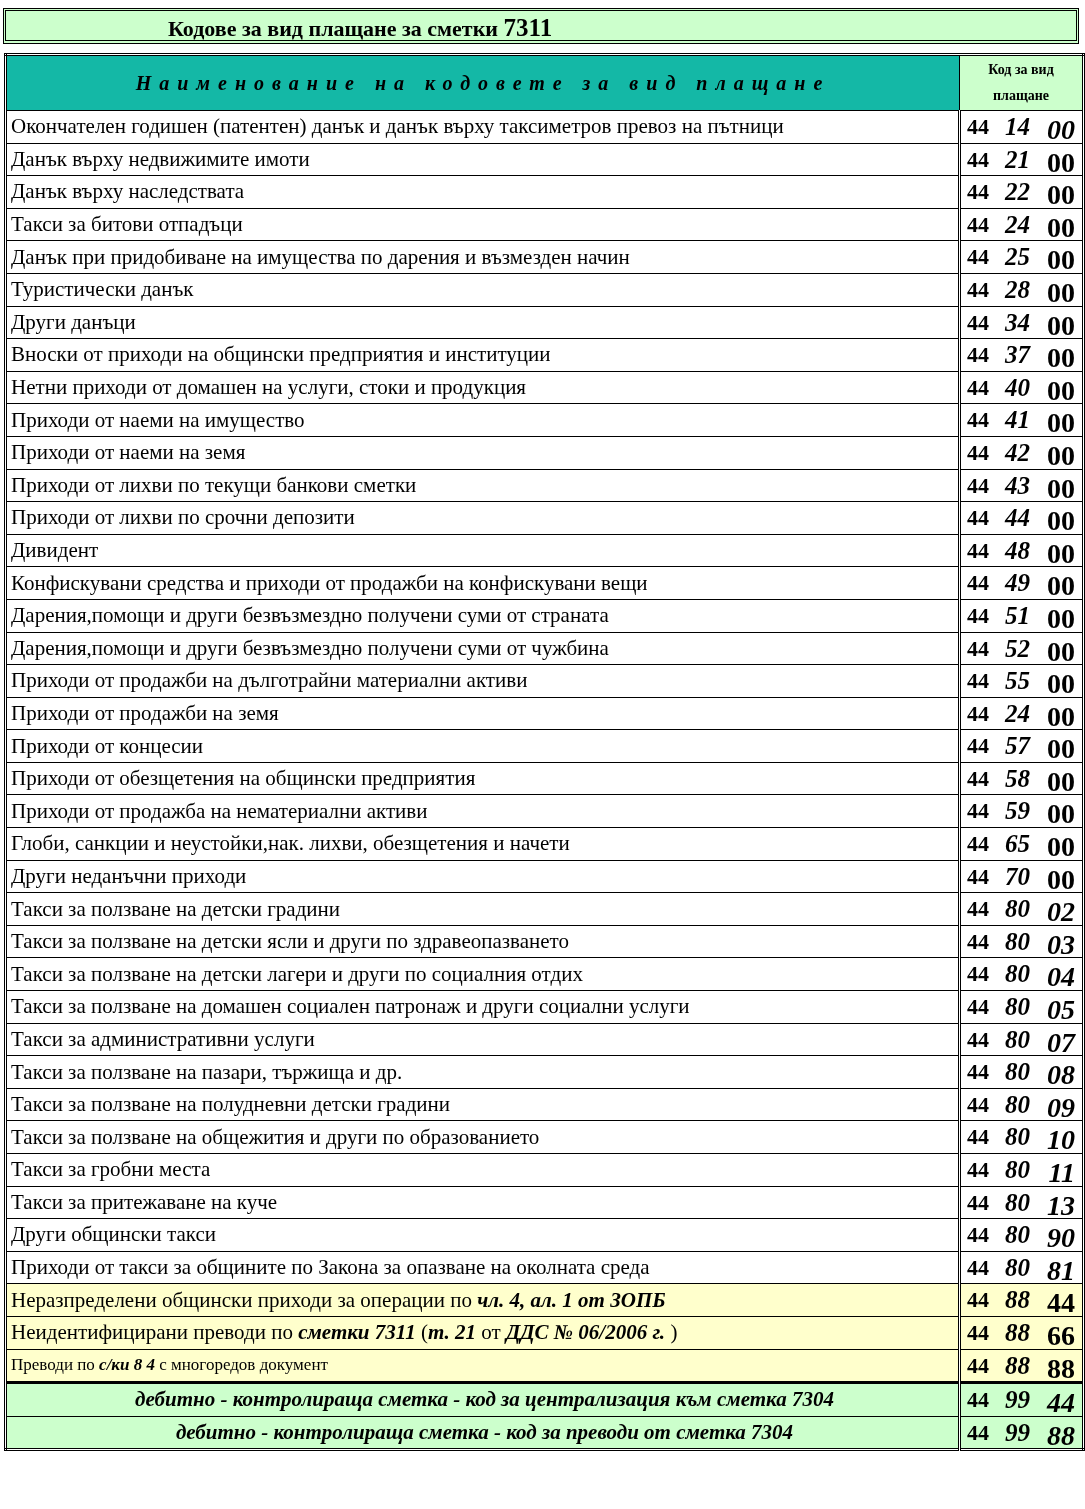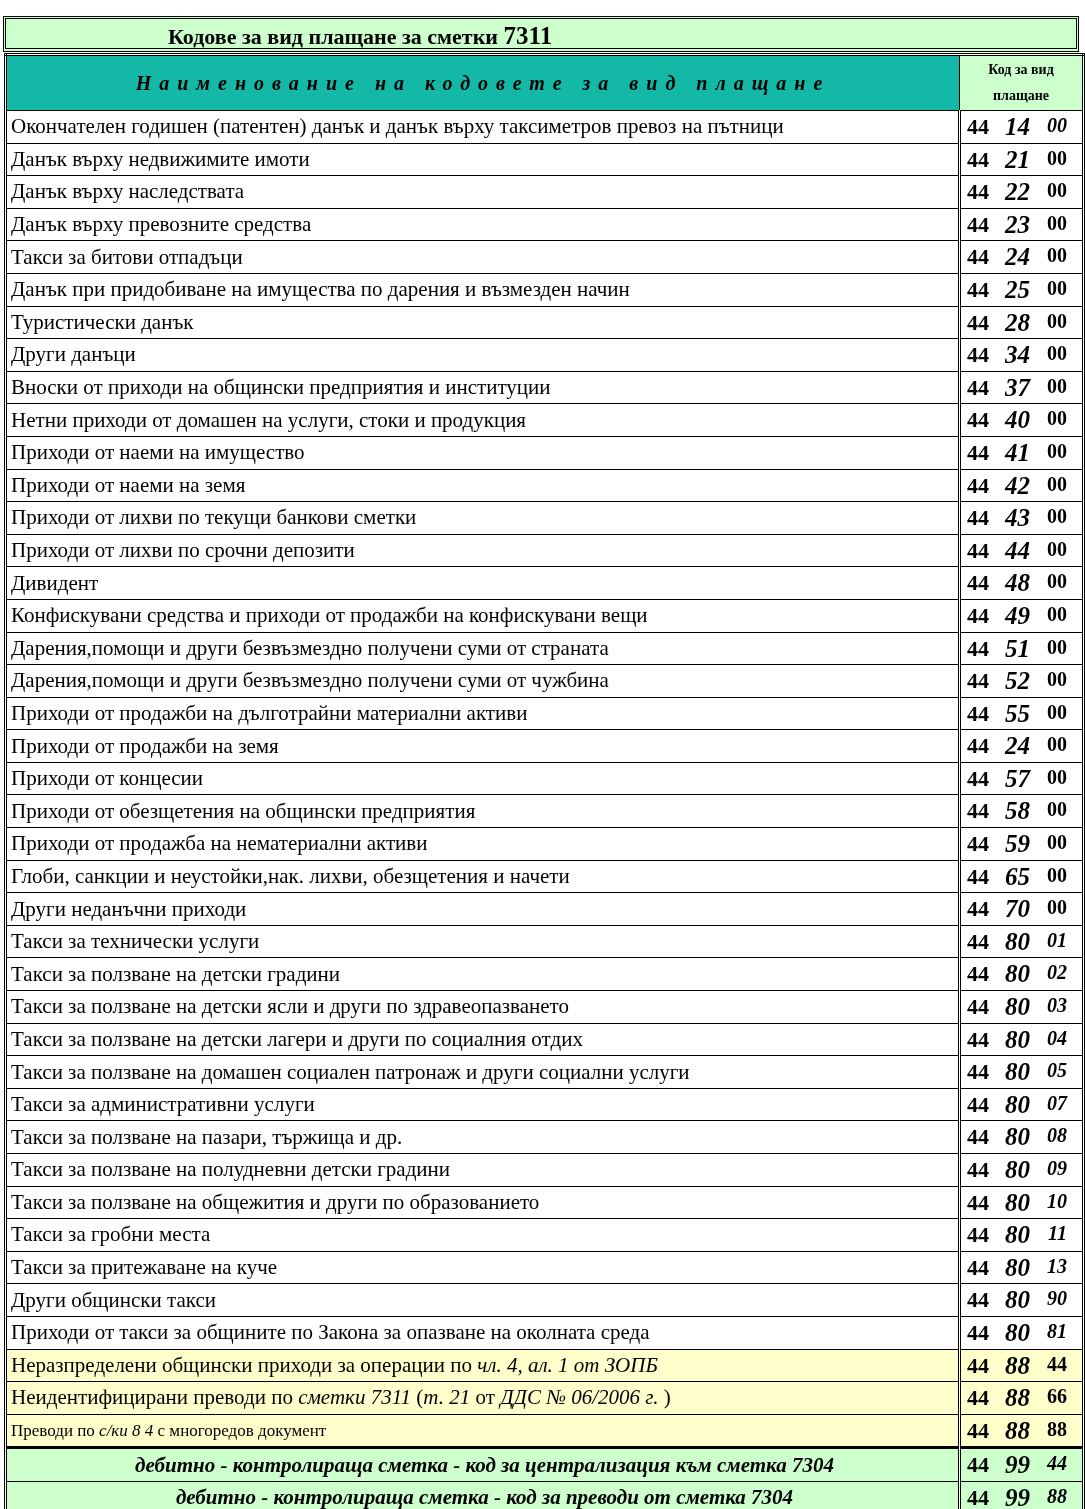--- a/index.html
+++ b/index.html
@@ -1,45 +1,45 @@
 <!DOCTYPE html>
 <html><head>
 <meta charset="utf-8">
 <style>
   html, body { margin: 0; padding: 0; background: #ffffff; }
   body { width: 1085px; height: 1509px; position: relative; font-family: "Liberation Serif", serif; color: #000; overflow: hidden; }
   .title-box {
-    position: absolute; left: 3px; top: 16px; width: 1076px; height: 36px;
+    position: absolute; left: 3px; top: 8px; width: 1076px; height: 36px;
     background: #ccffcc; border: 3px double #000; box-sizing: border-box;
     border-bottom-width: 4px;
   }
   .title-text { position: absolute; left: 162px; top: 3px; font-size: 22px; font-weight: bold; white-space: nowrap; }
   .title-text .num { font-size: 25px; }
   table.codes {
     position: absolute; left: 4px; top: 53px; width: 1078px;
     border-collapse: collapse; border: 3px double #000; table-layout: fixed;
   }
   table.codes td, table.codes th { padding: 0; border: 1px solid #000; overflow: hidden; white-space: nowrap; }
   col.c-name { width: 954px; }
   col.c-code { width: 124px; }
   th.h-name { background: #14b8a6; height: 54px; font-style: italic; font-weight: bold; font-size: 20px; letter-spacing: 8px; text-align: center; padding-right: 80px; border-top: 2px solid #000; }
   th.h-code { background: #ccffcc; font-weight: bold; font-size: 14px; line-height: 26px; text-align: center; border-left: 3px double #000; border-top: 2px solid #000; }
   tr.row td { height: 31.6px; }
   td.name { font-size: 21px; padding-left: 4px !important; }
   td.code { border-left: 3px double #000 !important; font-weight: bold; position: relative; }
   .c1 { position: absolute; left: 6px; top: 3px; font-size: 22px; }
   .c2 { position: absolute; left: 44px; top: 2px; font-size: 25px; font-style: italic; }
-  .c3 { position: absolute; right: 15px; top: 3px; font-size: 20px; }
+  .c3 { position: absolute; right: 7px; top: 3px; font-size: 28px; }
   .c3.it { font-style: italic; }
   tr.yellow td { background: #ffffcc; }
   tr.green td { background: #ccffcc; }
   tr.green td.name { text-align: center; font-style: italic; font-weight: bold; font-size: 21px; margin-top: 12px; }
   tr.green.first td { border-top: 3px solid #000; }
   td.name.small { font-size: 17px; }
-  .bi { font-weight: normal; font-style: italic; text-align: right; }
+  .bi { font-weight: bold; font-style: italic; text-align: right; }
 </style>
 </head>
 <body>
 
 <div class="title-box">
   <div class="title-text">
     <span>Кодове за вид плащане за сметки</span>
     <span class="num">7311</span>
   </div>
 </div>
@@ -77,28 +77,20 @@
       </tr>
       <tr class="row">
         <td class="name">Данък върху наследствата</td>
         <td class="code">
           <span class="c1">44</span>
           <span class="c2">22</span>
           <span class="c3">00</span>
         </td>
       </tr>
       <tr class="row">
-        <td class="name">Данък върху превозните средства</td>
-        <td class="code">
-          <span class="c1">44</span>
-          <span class="c2">23</span>
-          <span class="c3">00</span>
-        </td>
-      </tr>
-      <tr class="row">
         <td class="name">Такси за битови отпадъци</td>
         <td class="code">
           <span class="c1">44</span>
           <span class="c2">24</span>
           <span class="c3">00</span>
         </td>
       </tr>
       <tr class="row">
         <td class="name">Данък при придобиване на имущества по дарения и възмезден начин</td>
         <td class="code">
@@ -250,28 +242,20 @@
           <span class="c2">65</span>
           <span class="c3">00</span>
         </td>
       </tr>
       <tr class="row">
         <td class="name">Други неданъчни приходи</td>
         <td class="code">
           <span class="c1">44</span>
           <span class="c2">70</span>
           <span class="c3">00</span>
-        </td>
-      </tr>
-      <tr class="row">
-        <td class="name">Такси за технически услуги</td>
-        <td class="code">
-          <span class="c1">44</span>
-          <span class="c2">80</span>
-          <span class="c3 it">01</span>
         </td>
       </tr>
       <tr class="row">
         <td class="name">Такси за ползване на детски градини</td>
         <td class="code">
           <span class="c1">44</span>
           <span class="c2">80</span>
           <span class="c3 it">02</span>
         </td>
       </tr>

